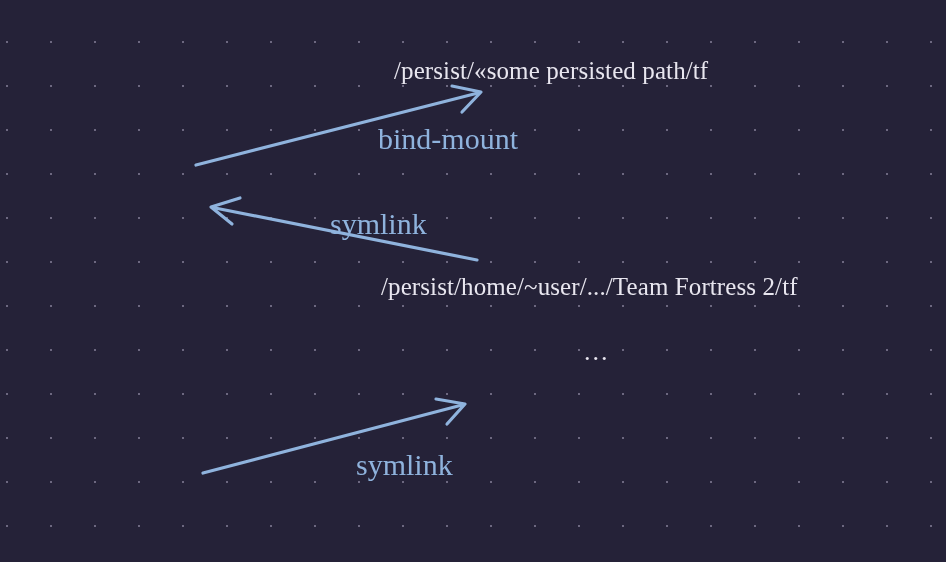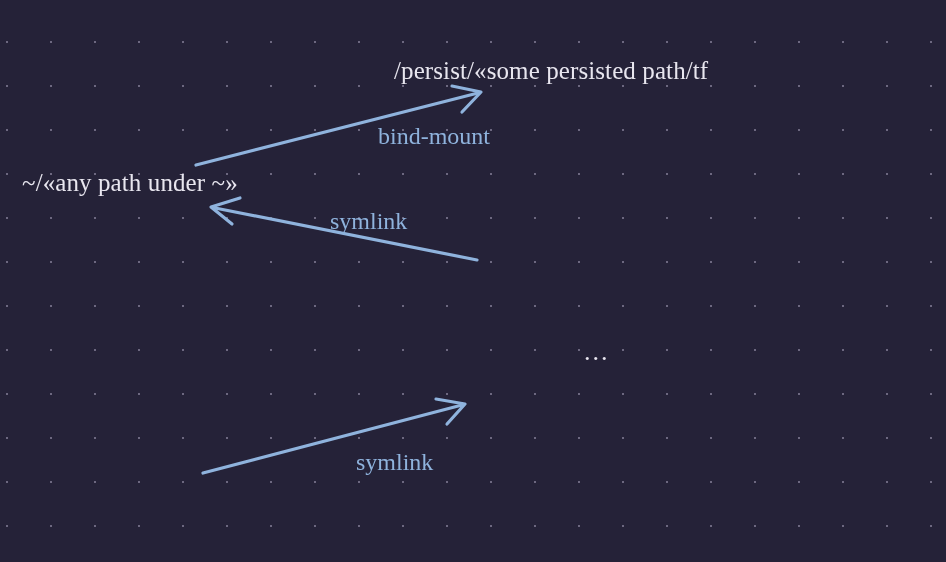--- a/index.html
+++ b/index.html
@@ -22,21 +22,21 @@
     position: absolute;
     color: #e8e6ef;
     font-size: 25px;
     line-height: 1;
     white-space: nowrap;
     letter-spacing: 0.1px;
   }
   .edge-label {
     position: absolute;
     color: #8fb3dd;
-    font-size: 24px;
+    font-size: 30px;
     line-height: 1;
     white-space: nowrap;
   }
   .ellipsis-marker {
     position: absolute;
     color: #e8e6ef;
     font-size: 26px;
     line-height: 1;
     letter-spacing: 2px;
     white-space: nowrap;
@@ -70,22 +70,22 @@
 
       <g>
         <line x1="203" y1="473" x2="462" y2="405"></line>
         <polyline points="436,399 465,404 447,424"></polyline>
       </g>
     </g>
   </svg>
 
   <div class="node" style="left:394px; top:58px;">/persist/«some persisted path/tf</div>
 
-  <div class="node" style="left:22px; top:170px;">~/«any path under ~»</div>
 
+  <div class="node" style="left:381px; top:274px;">/persist/home/~user/.../Team Fortress 2/tf</div>
 
 
 
   <div class="ellipsis-marker" style="left:584px; top:339px;">...</div>
 
   <div class="edge-label" style="left:378px; top:124px;">bind-mount</div>
 
   <div class="edge-label" style="left:330px; top:209px;">symlink</div>
 
   <div class="edge-label" style="left:356px; top:450px;">symlink</div>

